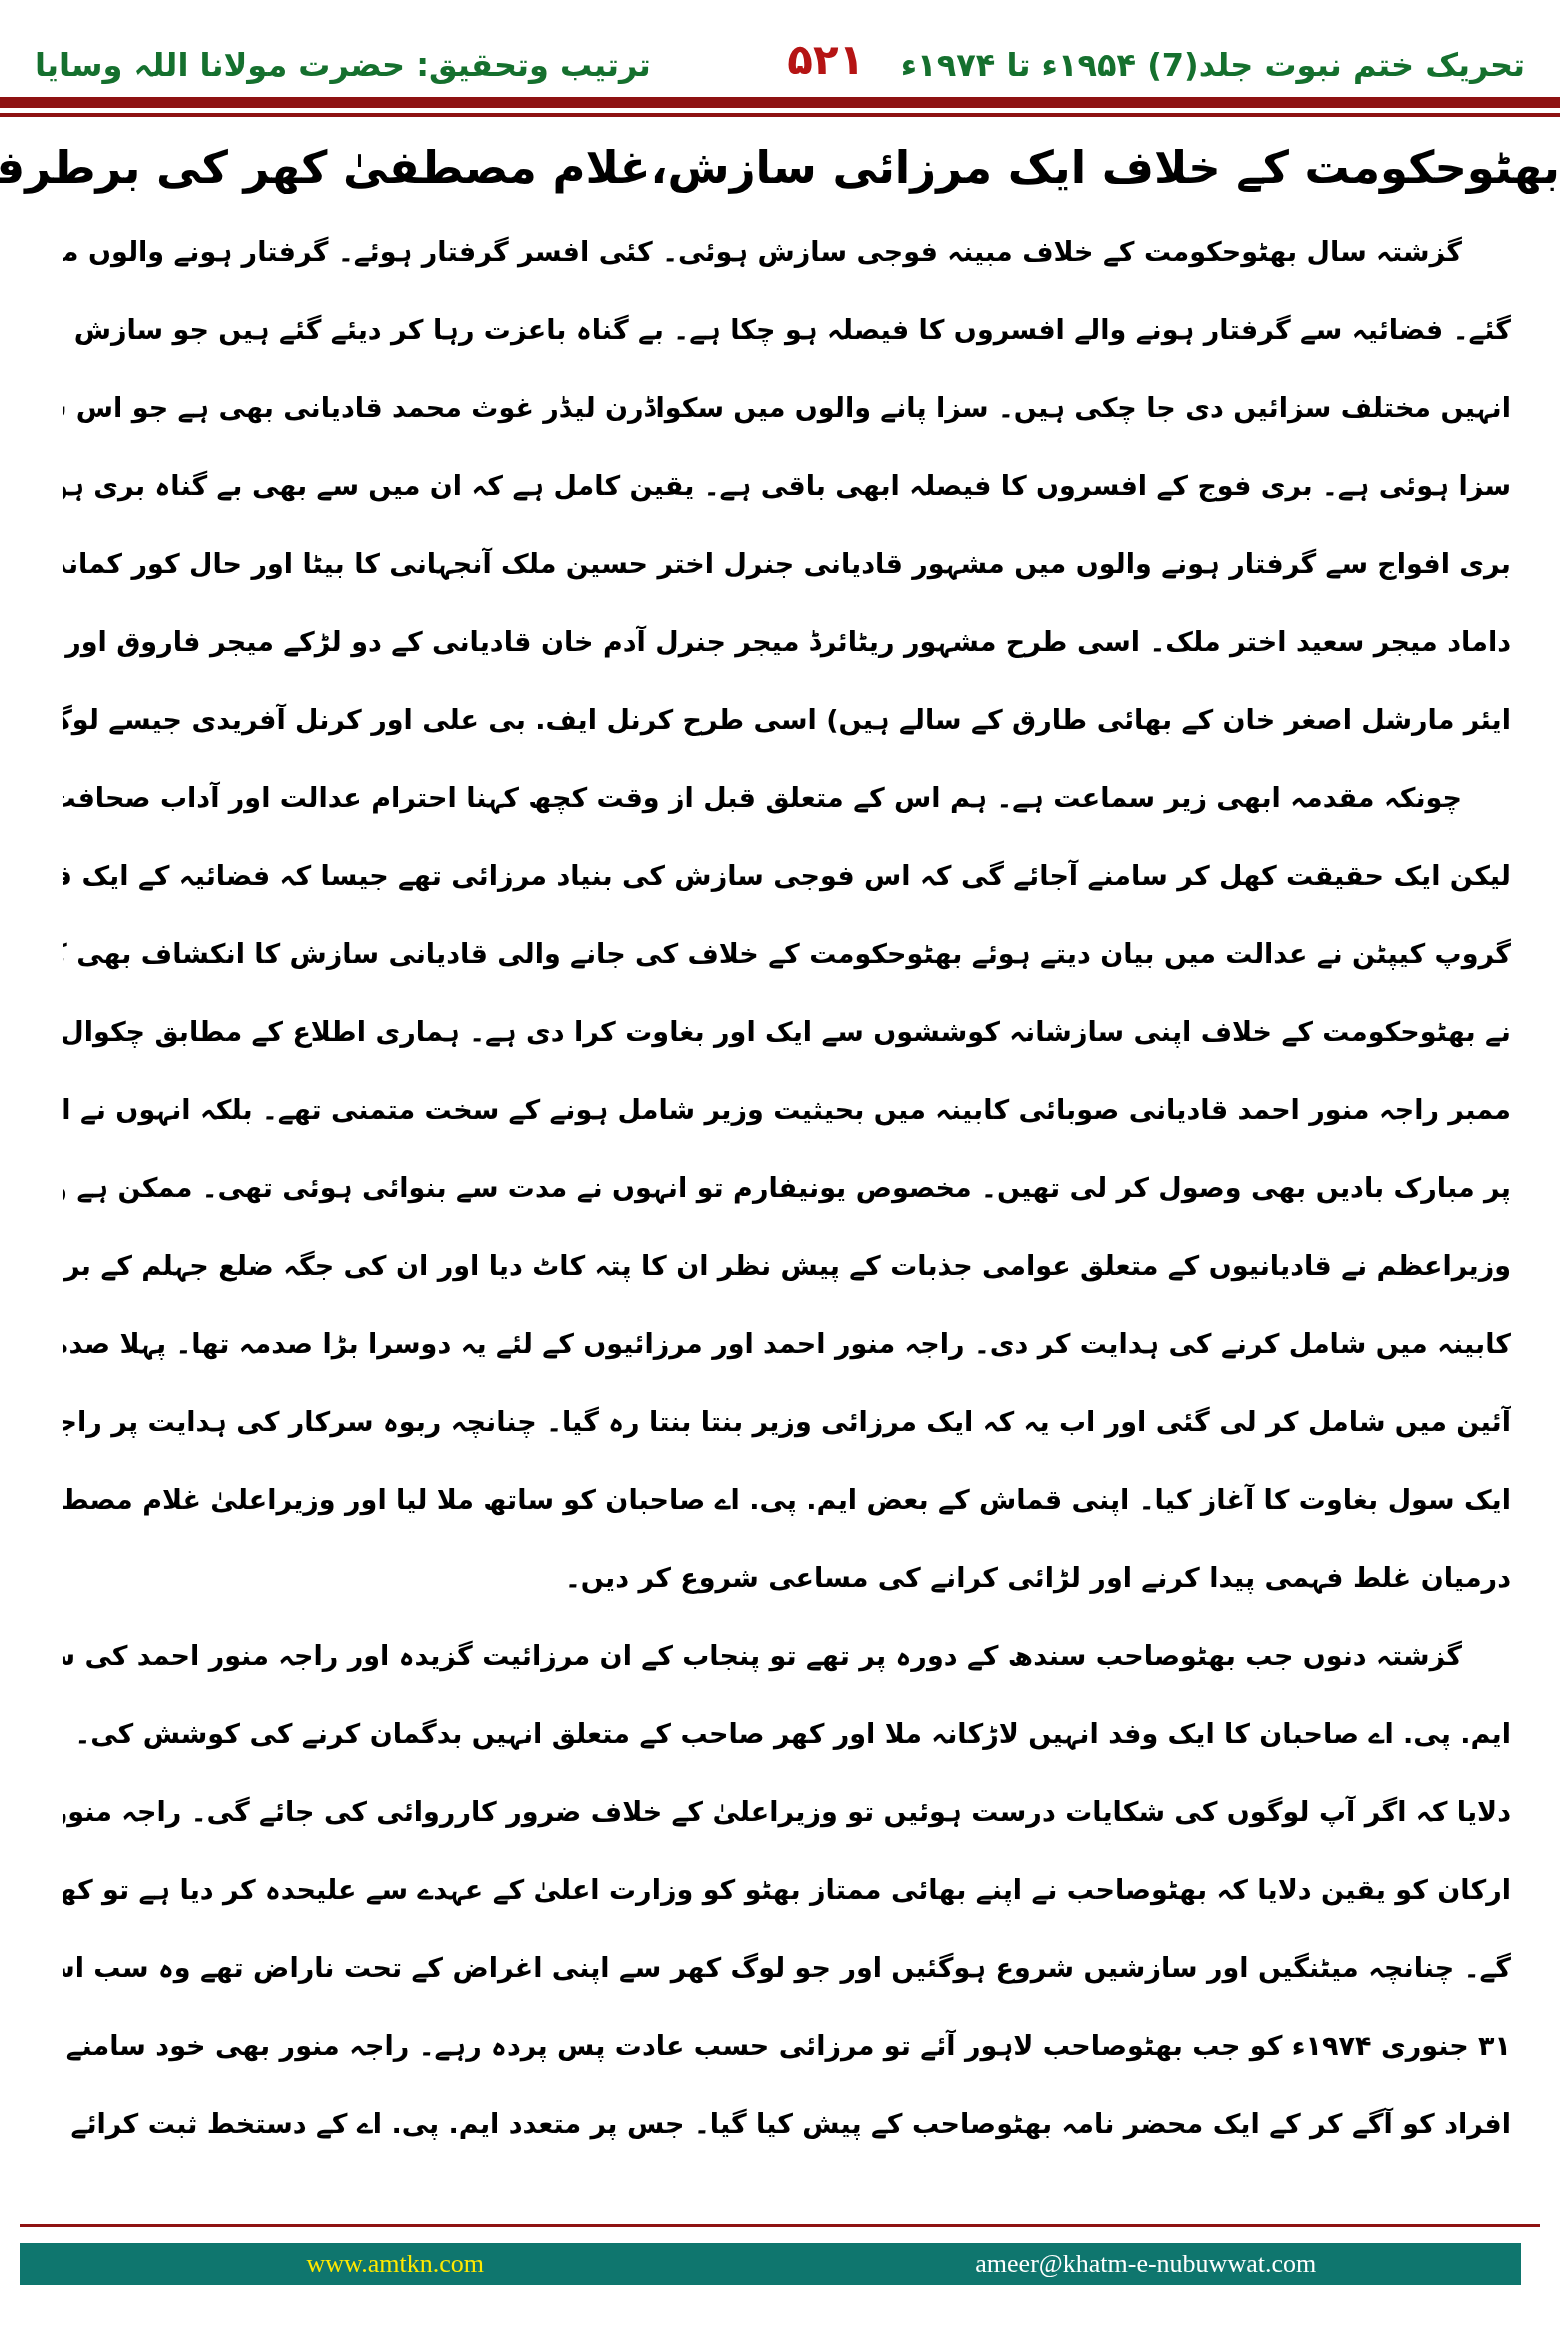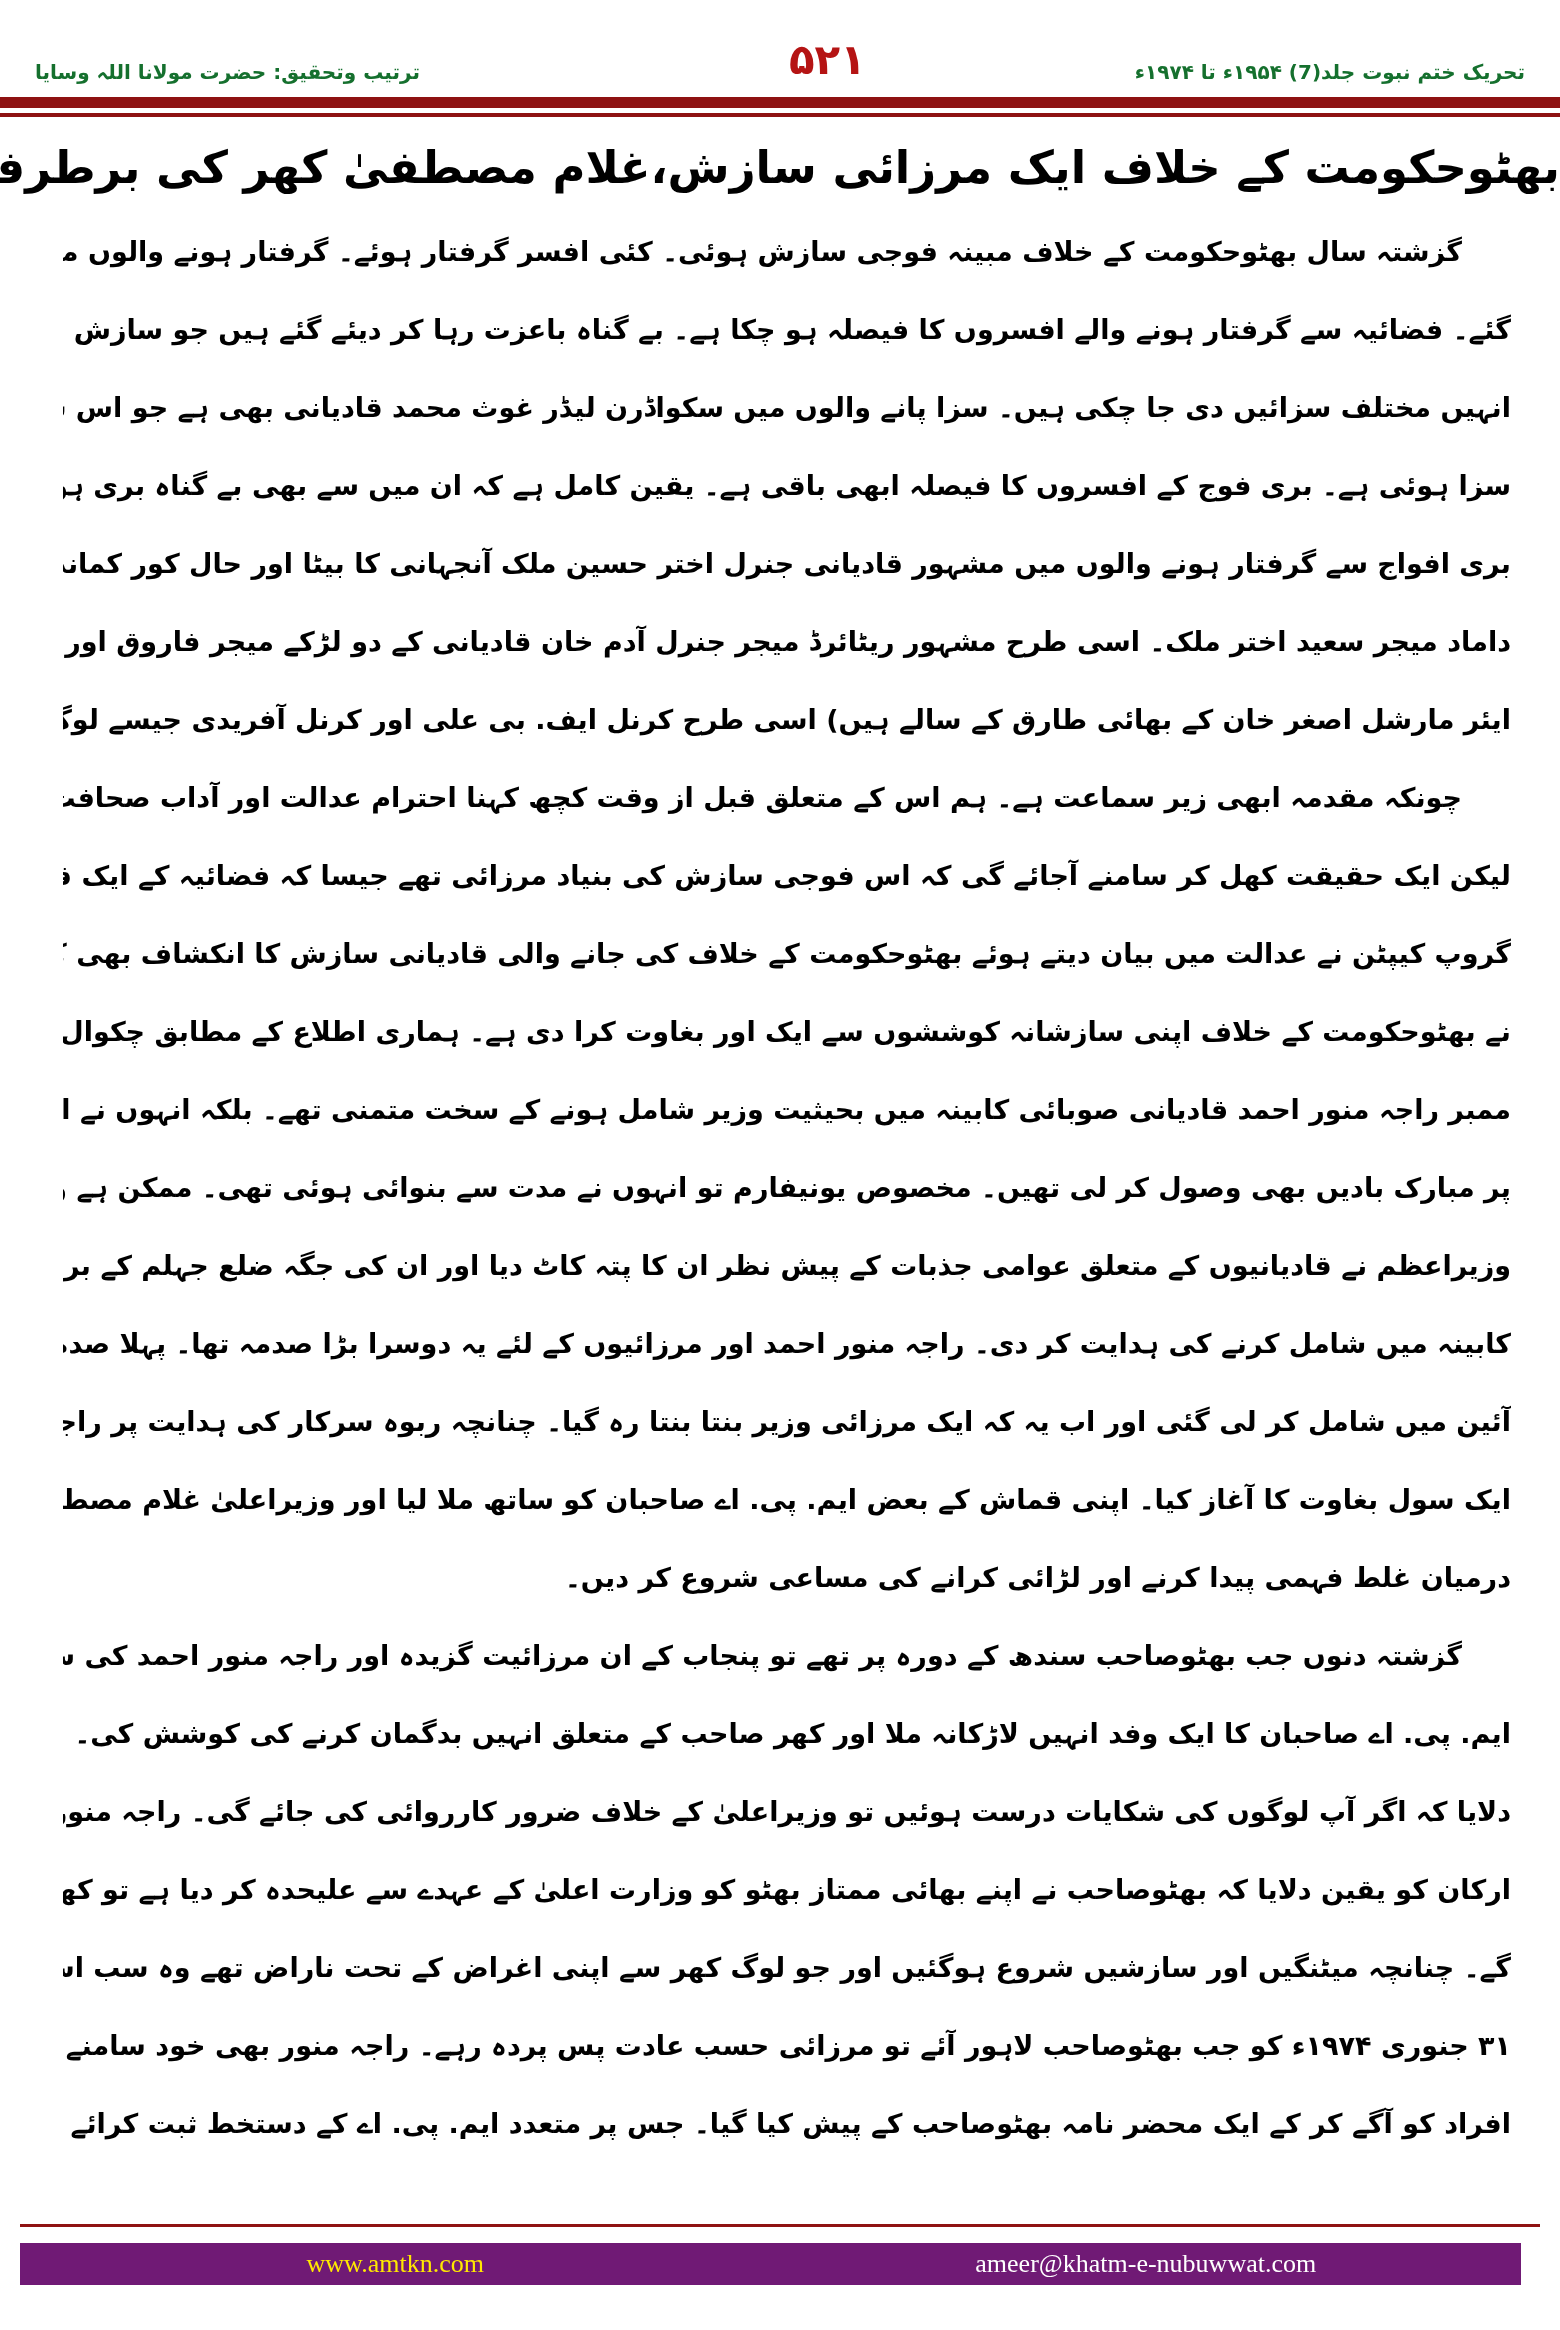--- a/index.html
+++ b/index.html
@@ -16,21 +16,21 @@
   .header{
     height:84px;
     padding:8.4px 35px 0 35px;
     box-sizing:border-box;
     display:flex;
     align-items:flex-end;
     justify-content:space-between;
   }
   .hdr-green{
     color:#15702E;
-    font-size:20px;
+    font-size:32px;
     font-weight:bold;
     white-space:nowrap;
   }
   .hdr-pagenum{
     color:#B51414;
     font-size:42px;
     font-weight:bold;
     letter-spacing:1.7px;
     transform:translateX(50px); 
     margin-top:24px;
@@ -70,21 +70,21 @@
   }
   .line.indent{text-indent:49px;}
   .line.last{text-align:center;text-align-last:right;}
   
   .footer-rule{
     position:absolute;left:20px;right:20px;bottom:103px;
     height:3.4px;background:#8E1212;
   }
   .footer-bar{
     position:absolute;left:20px;right:39px;bottom:45px;
-    height:42px;background:#701a75;
+    height:42px;background:#0f766e;
     display:flex;align-items:center;
     direction:ltr;
     font-family:"Liberation Serif",serif;
     font-size:26px;
   }
   .footer-bar .cell{flex:1;text-align:center;white-space:nowrap;}
   .flink{text-decoration:none;}
   .flink.yellow{color:#FFE900;}
   .flink.white{color:#ffffff;}
 </style>

